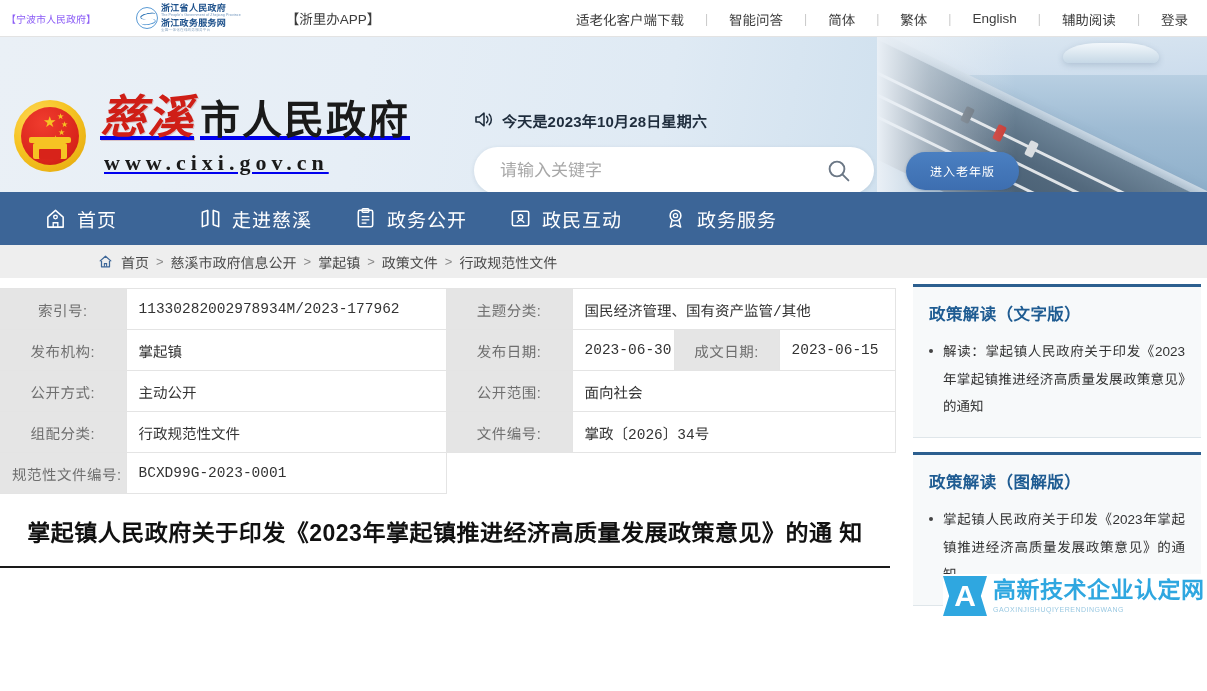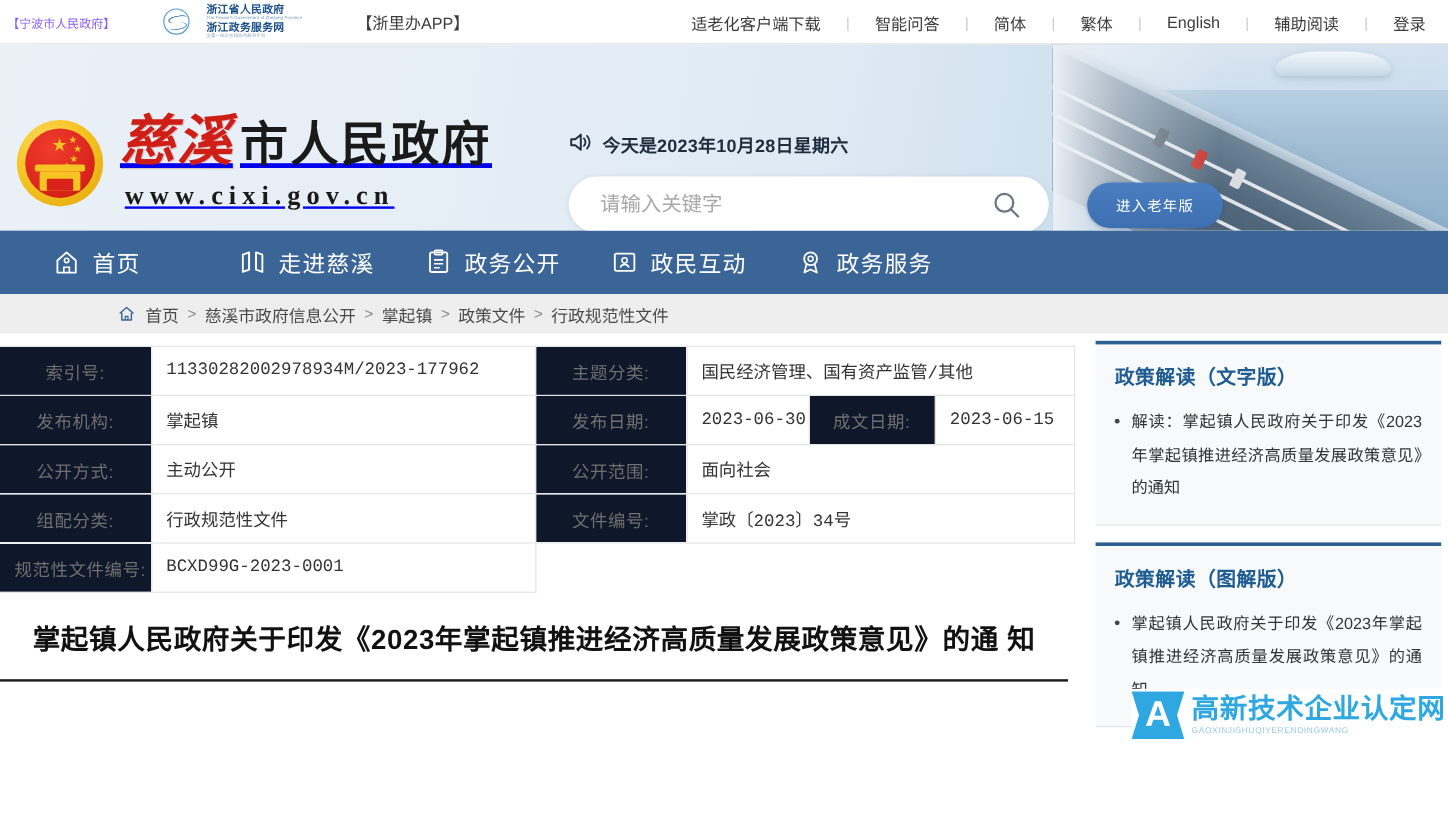--- a/index.html
+++ b/index.html
@@ -26,21 +26,21 @@
   .topbar-left { display: flex; align-items: center; padding-left: 6px; }
   .topbar-link {
     color: #8b5cf6;
     text-decoration: none;
     white-space: nowrap;
     font-size: 10px;
   }
   .zj-logo {
     display: flex; align-items: center;
     margin-left: 40px;
-    gap: 14px;
+    gap: 3px;
   }
   .zj-mark {
     width: 22px; height: 22px; border-radius: 50%;
     border: 1.4px solid #5b9bd5;
     position: relative; flex: none;
     background: #fff;
   }
   .zj-mark::before {
     content: "";
     position: absolute; left: 3px; top: 5px;
@@ -297,21 +297,21 @@
   table.info td {
     border: 1px solid #e4e4e4;
     height: 41px;
     padding: 0 12px;
     color: #333;
     vertical-align: middle;
     overflow: hidden;
     white-space: nowrap;
   }
   table.info td.lbl {
-    background: #0f172a;
+    background: #e5e5e5;
     color: #6f6f6f;
     text-align: center;
     letter-spacing: .5px;
   }
   table.info td.val { background: #fff; font-family: Liberation Mono, monospace; }
   .nb-left { border-left: 0 !important; }
 
   
   .doctitle {
     width: 890px;
@@ -602,21 +602,21 @@
           <tr>
             <td class="lbl nb-left">公开方式:</td>
             <td class="val">主动公开</td>
             <td class="lbl">公开范围:</td>
             <td class="val" colspan="3">面向社会</td>
           </tr>
           <tr>
             <td class="lbl nb-left">组配分类:</td>
             <td class="val">行政规范性文件</td>
             <td class="lbl">文件编号:</td>
-            <td class="val" colspan="3">掌政〔2023〕34号</td>
+            <td class="val" colspan="3">掌政〔2026〕34号</td>
           </tr>
           <tr>
             <td class="lbl nb-left">规范性文件编号:</td>
             <td class="val">BCXD99G-2023-0001</td>
           </tr>
         </tbody>
       </table>
 
       <h1 class="doctitle">
         <span>掌起镇人民政府关于印发《2023年掌起镇推进经济高质量发展政策意见》的通</span>

